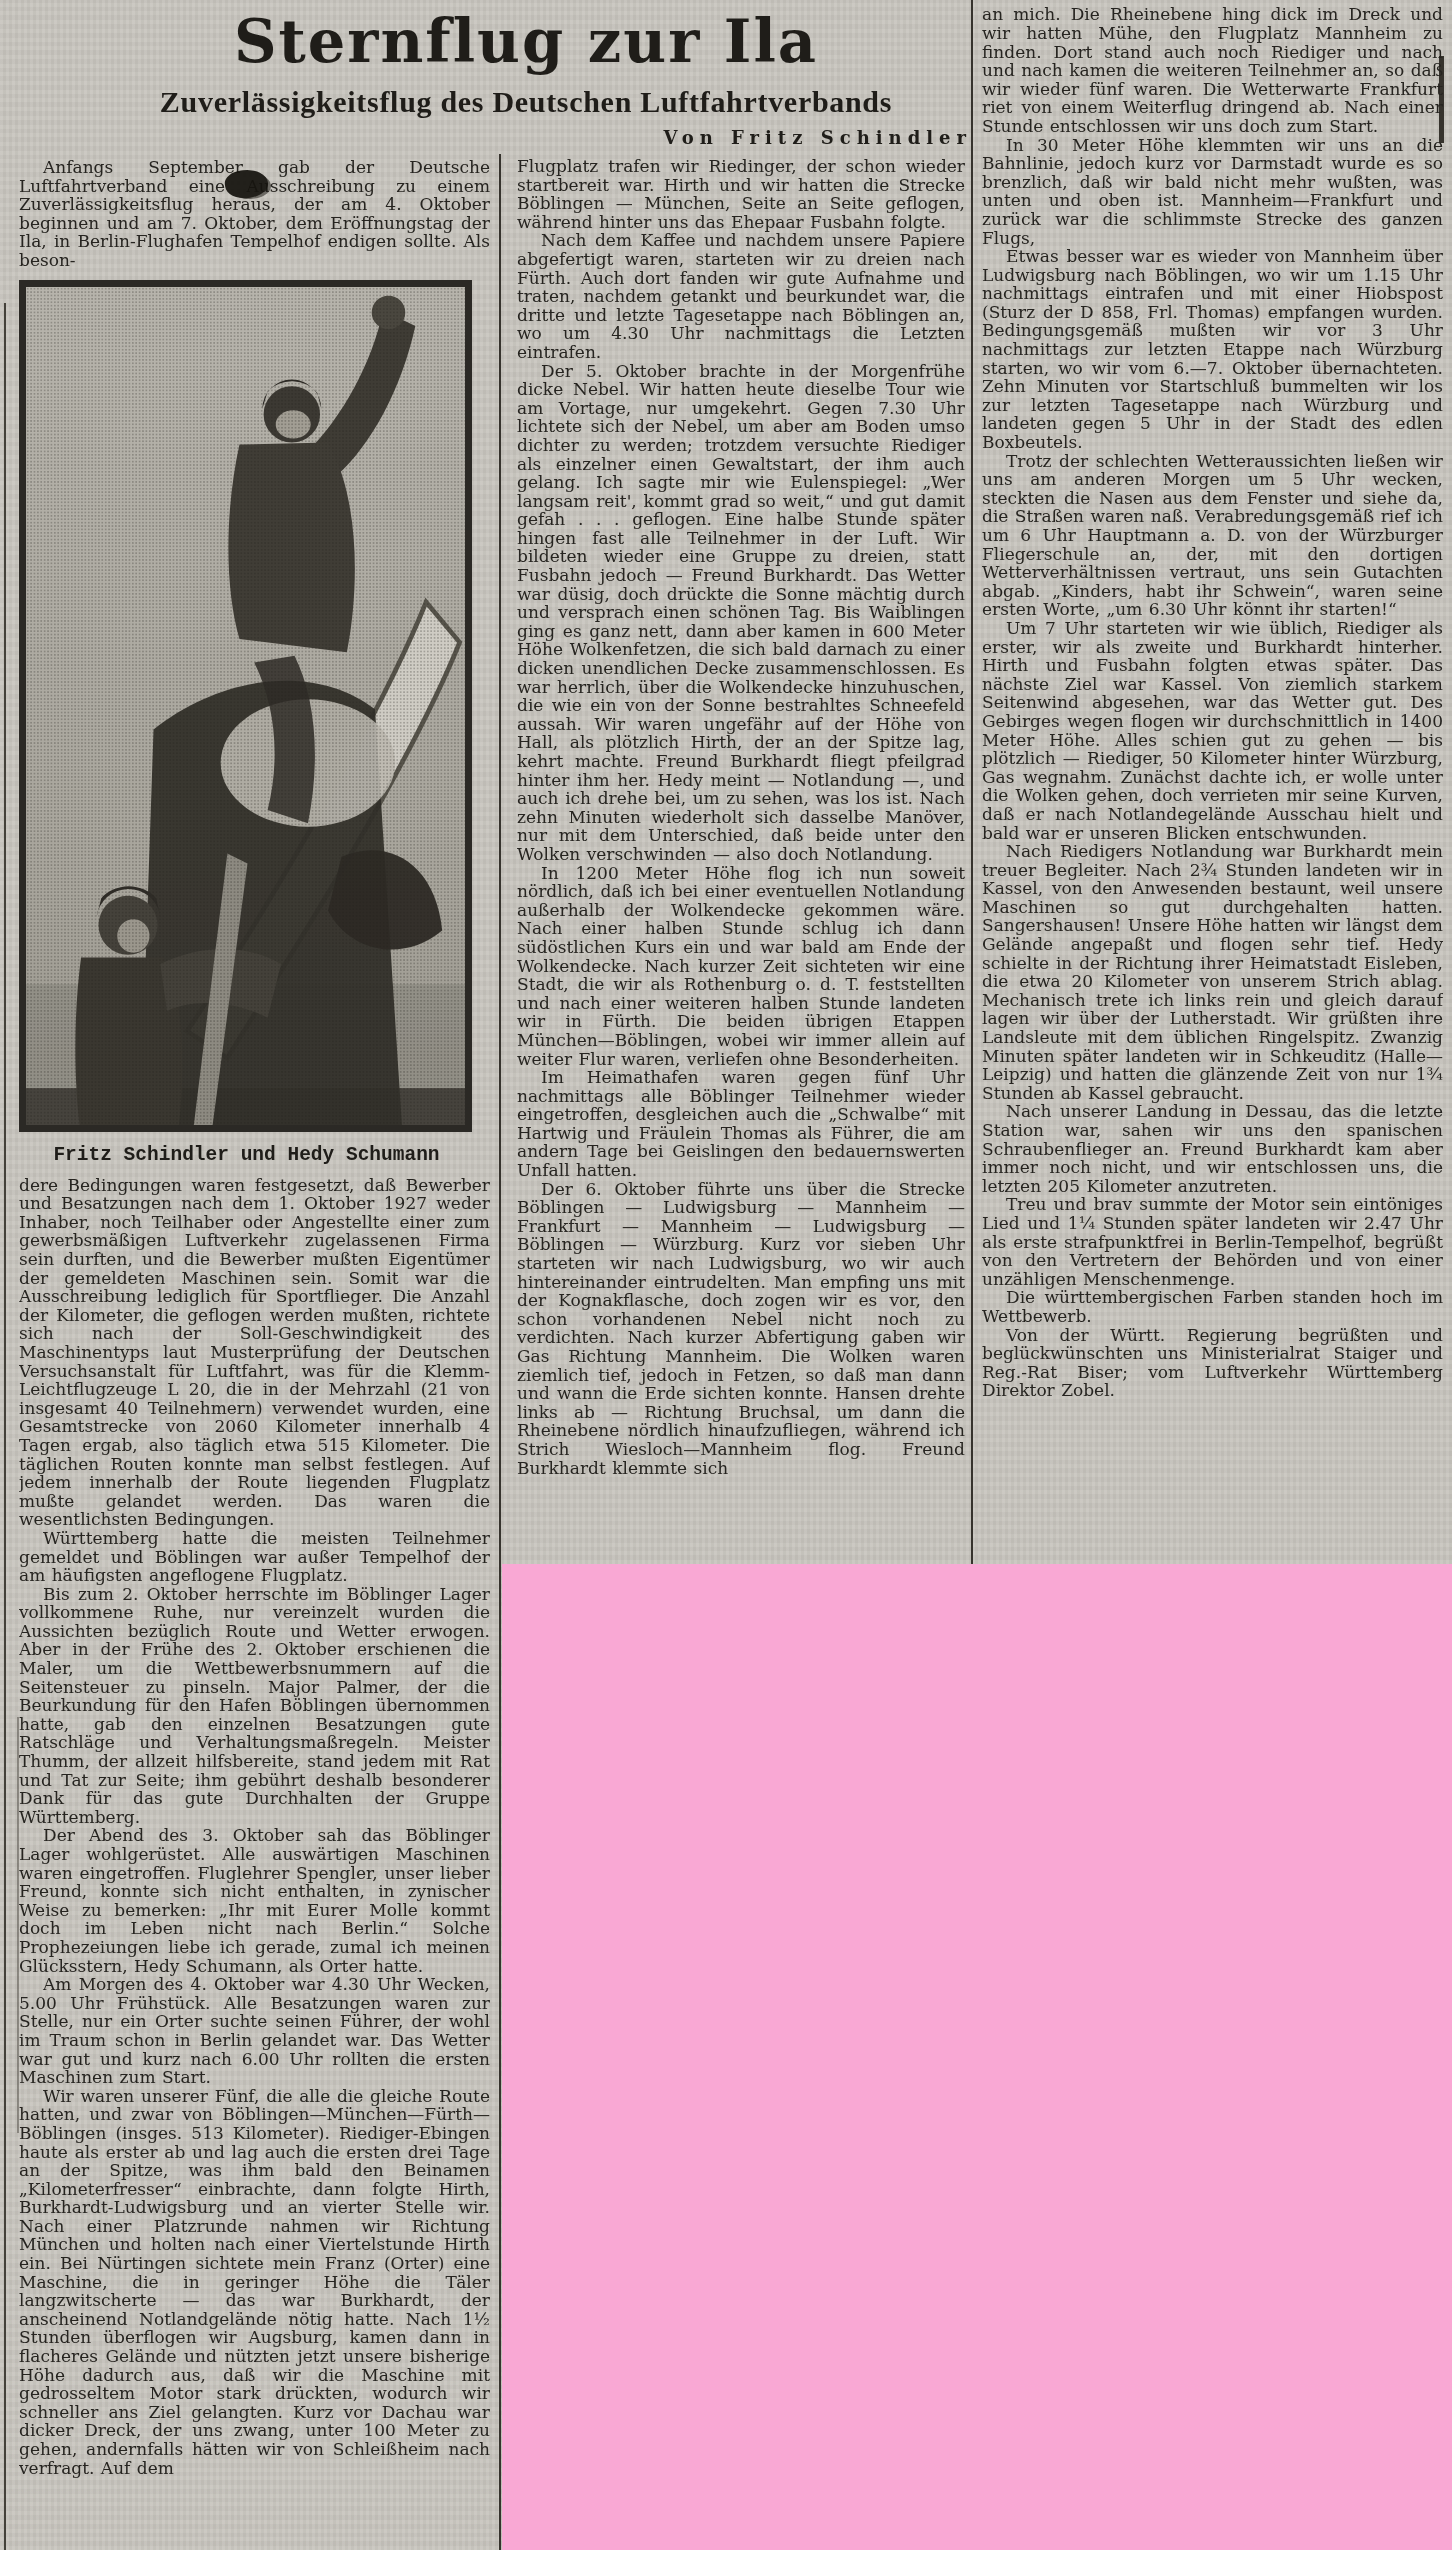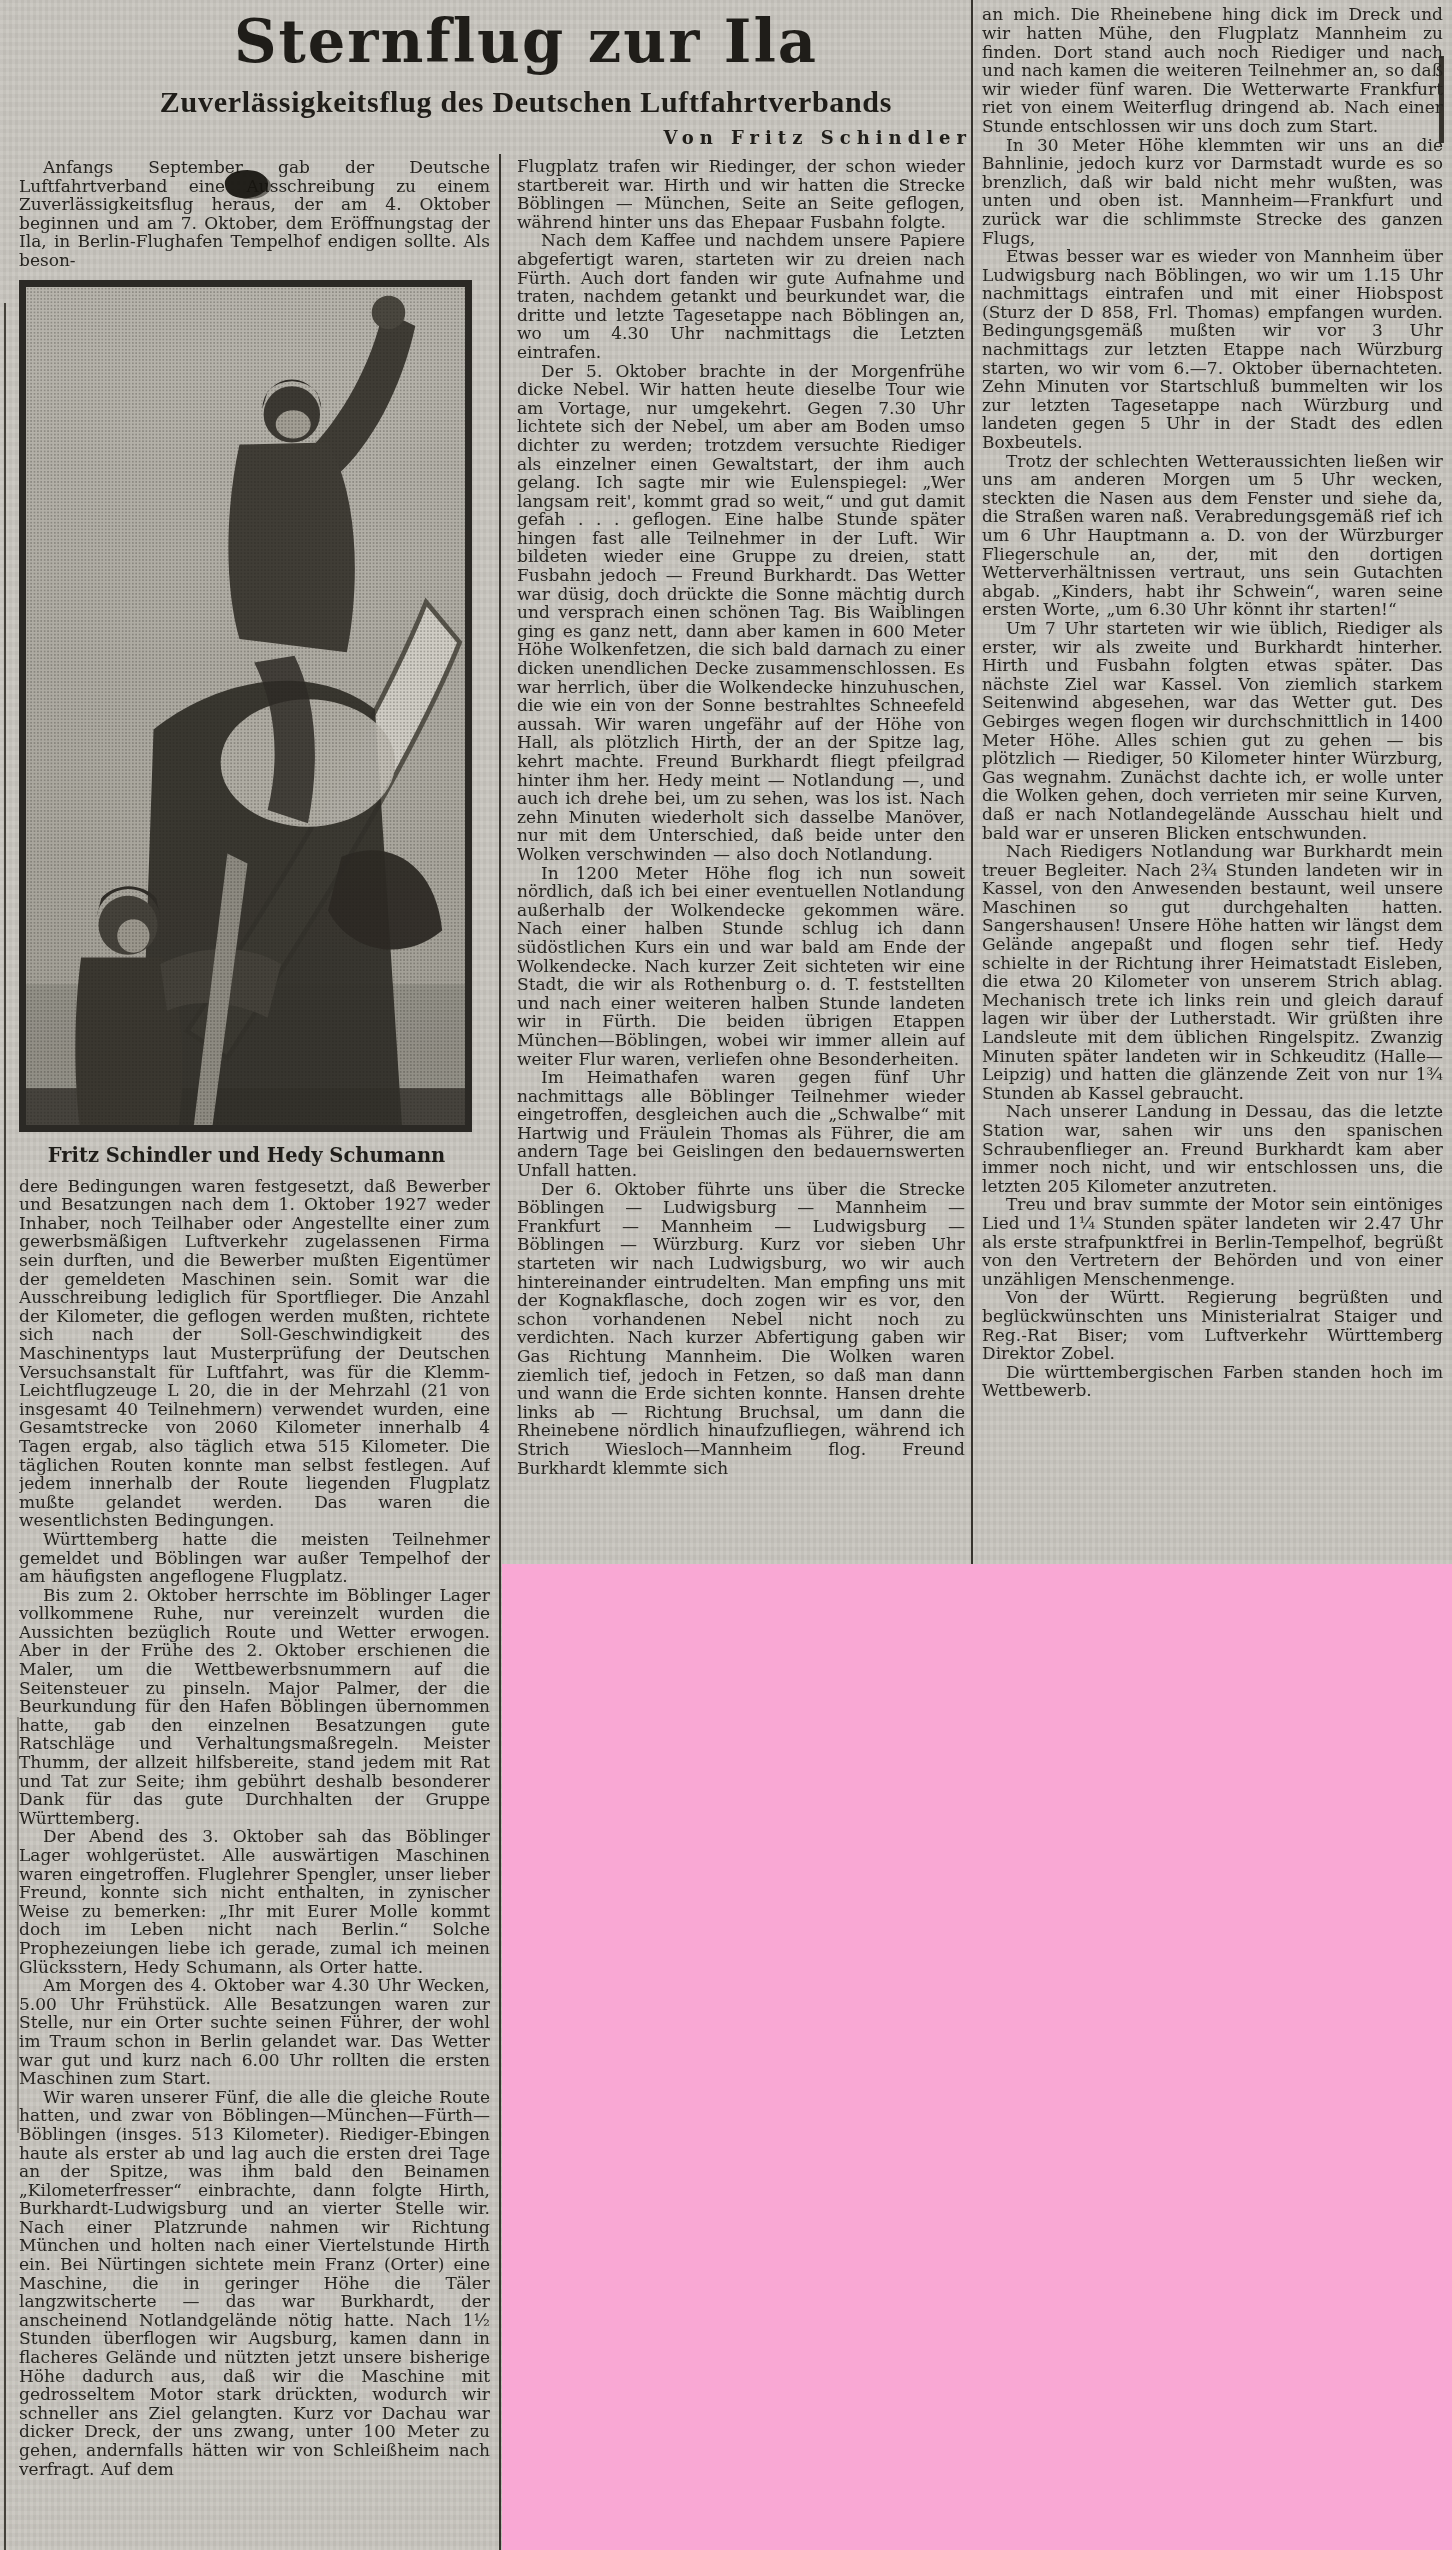--- a/index.html
+++ b/index.html
@@ -27,21 +27,21 @@
   .headline h2{margin:9.4px 0 0;font-size:30px;line-height:35px;font-weight:bold;letter-spacing:0.7px;font-family:Liberation Serif, serif;}
   .headline .byline{margin-top:8px;font-size:18px;font-weight:bold;letter-spacing:6px;text-align:right;}
 
   .col{position:absolute;text-align:justify;color:#262420;overflow:hidden;}
   .col p{margin:0;text-indent:24px;font-size:17px;line-height:18.6px;word-spacing:1px;}
   .col p.noindent{text-indent:0;}
   .col1{left:19px;top:158px;width:471px;height:2392px;}
   .col2{left:517px;top:157px;width:448px;height:1405px;}
   .col3{left:982px;top:5.4px;width:461px;height:1556px;}
 
-  figure{margin:10.7px 0 0 0;width:455px;}
+  figure{margin:10.7px 0 0 0;width:455px;font-family:Liberation Mono, monospace;}
   .photo-frame{position:relative;border:7.4px solid #2b2925;width:439px;height:838px;background:#aca89f;overflow:hidden;}
   .photo-frame svg{position:absolute;left:0;top:0;width:100%;height:100%;}
   .halftone{position:absolute;left:0;top:0;right:0;bottom:0;
     background-image:radial-gradient(rgba(32,30,26,0.26) 0.7px, rgba(0,0,0,0) 1.1px);
     background-size:3.4px 3.4px;}
   figcaption{text-align:center;font-weight:bold;font-size:19.5px;margin:12px 0 9.4px;color:#1f1d19;}
 
   .smudge{position:absolute;left:225px;top:170px;width:43px;height:28px;background:#16140f;
     border-radius:45% 60% 50% 55%;transform:rotate(-7deg);opacity:.93;box-shadow:4px 2.7px 0 -1.3px rgba(22,20,15,.55);}
 </style>
@@ -133,19 +133,19 @@
 
   <section class="col col3">
     <p class="noindent">an mich. Die Rheinebene hing dick im Dreck und wir hatten Mühe, den Flugplatz Mannheim zu finden. Dort stand auch noch Riediger und nach und nach kamen die weiteren Teilnehmer an, so daß wir wieder fünf waren. Die Wetterwarte Frankfurt riet von einem Weiterflug dringend ab. Nach einer Stunde entschlossen wir uns doch zum Start.</p>
     <p>In 30 Meter Höhe klemmten wir uns an die Bahnlinie, jedoch kurz vor Darmstadt wurde es so brenzlich, daß wir bald nicht mehr wußten, was unten und oben ist. Mannheim—Frankfurt und zurück war die schlimmste Strecke des ganzen Flugs,</p>
     <p>Etwas besser war es wieder von Mannheim über Ludwigsburg nach Böblingen, wo wir um 1.15 Uhr nachmittags eintrafen und mit einer Hiobspost (Sturz der D 858, Frl. Thomas) empfangen wurden. Bedingungsgemäß mußten wir vor 3 Uhr nachmittags zur letzten Etappe nach Würzburg starten, wo wir vom 6.—7. Oktober übernachteten. Zehn Minuten vor Startschluß bummelten wir los zur letzten Tagesetappe nach Würzburg und landeten gegen 5 Uhr in der Stadt des edlen Boxbeutels.</p>
     <p>Trotz der schlechten Wetteraussichten ließen wir uns am anderen Morgen um 5 Uhr wecken, steckten die Nasen aus dem Fenster und siehe da, die Straßen waren naß. Verabredungsgemäß rief ich um 6 Uhr Hauptmann a. D. von der Würzburger Fliegerschule an, der, mit den dortigen Wetterverhältnissen vertraut, uns sein Gutachten abgab. „Kinders, habt ihr Schwein“, waren seine ersten Worte, „um 6.30 Uhr könnt ihr starten!“</p>
     <p>Um 7 Uhr starteten wir wie üblich, Riediger als erster, wir als zweite und Burkhardt hinterher. Hirth und Fusbahn folgten etwas später. Das nächste Ziel war Kassel. Von ziemlich starkem Seitenwind abgesehen, war das Wetter gut. Des Gebirges wegen flogen wir durchschnittlich in 1400 Meter Höhe. Alles schien gut zu gehen — bis plötzlich — Riediger, 50 Kilometer hinter Würzburg, Gas wegnahm. Zunächst dachte ich, er wolle unter die Wolken gehen, doch verrieten mir seine Kurven, daß er nach Notlandegelände Ausschau hielt und bald war er unseren Blicken entschwunden.</p>
     <p>Nach Riedigers Notlandung war Burkhardt mein treuer Begleiter. Nach 2¾ Stunden landeten wir in Kassel, von den Anwesenden bestaunt, weil unsere Maschinen so gut durchgehalten hatten. Sangershausen! Unsere Höhe hatten wir längst dem Gelände angepaßt und flogen sehr tief. Hedy schielte in der Richtung ihrer Heimatstadt Eisleben, die etwa 20 Kilometer von unserem Strich ablag. Mechanisch trete ich links rein und gleich darauf lagen wir über der Lutherstadt. Wir grüßten ihre Landsleute mit dem üblichen Ringelspitz. Zwanzig Minuten später landeten wir in Schkeuditz (Halle—Leipzig) und hatten die glänzende Zeit von nur 1¾ Stunden ab Kassel gebraucht.</p>
     <p>Nach unserer Landung in Dessau, das die letzte Station war, sahen wir uns den spanischen Schraubenflieger an. Freund Burkhardt kam aber immer noch nicht, und wir entschlossen uns, die letzten 205 Kilometer anzutreten.</p>
     <p>Treu und brav summte der Motor sein eintöniges Lied und 1¼ Stunden später landeten wir 2.47 Uhr als erste strafpunktfrei in Berlin-Tempelhof, begrüßt von den Vertretern der Behörden und von einer unzähligen Menschenmenge.</p>
+    <p>Die württembergischen Farben standen hoch im Wettbewerb.</p>
     <p>Von der Württ. Regierung begrüßten und beglückwünschten uns Ministerialrat Staiger und Reg.-Rat Biser; vom Luftverkehr Württemberg Direktor Zobel.</p>
-    <p>Die württembergischen Farben standen hoch im Wettbewerb.</p>
   </section>
 
   <div class="smudge"></div>
 </div>
 
 
 </body></html>

